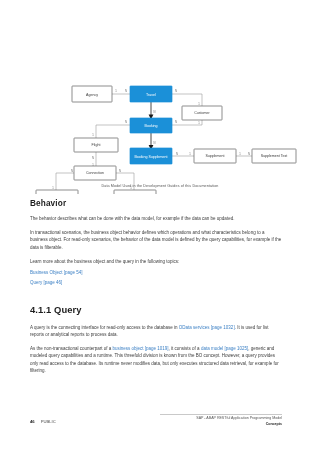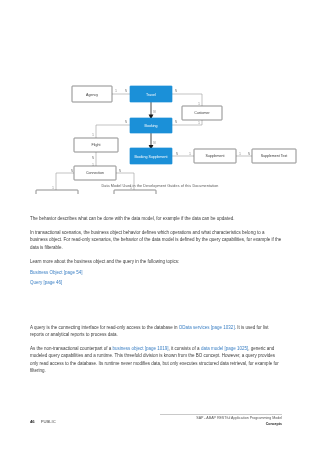--- a/index.html
+++ b/index.html
@@ -253,30 +253,32 @@
 
       <g>
         <rect class="node-rect-white" x="114" y="156" width="42" height="13" rx="0.5"></rect>
         <text class="node-label" x="135" y="162.8">Airport</text>
       </g>
     </svg>
   </div>
 
   <div class="caption">Data Model Used in the Development Guides of this Documentation</div>
 
+  <div class="body-col h2" style="top:199px;">Behavior</div>
 
   <div class="body-col para" style="top:215px;">The behavior describes what can be done with the data model, for example if the data can be updated.</div>
 
   <div class="body-col para" style="top:229px;">In transactional scenarios, the business object behavior defines which operations and what characteristics belong to a business object. For read-only scenarios, the behavior of the data model is defined by the query capabilities, for example if the data is filterable.</div>
 
   <div class="body-col para" style="top:258px;">Learn more about the business object and the query in the following topics:</div>
 
   <a class="body-col link-block" style="top:269px;" href="#">Business Object [page 54]</a>
   <a class="body-col link-block" style="top:279px;" href="#">Query [page 46]</a>
 
+  <div class="body-col h3" style="top:304px;">4.1.1  Query</div>
 
   <div class="body-col para" style="top:324px;">
     <span>A query is the connecting interface for read-only access to the database in </span><a class="link" href="#">OData services [page 1032]</a><span>. It is used for list reports or analytical reports to process data.</span>
   </div>
 
   <div class="body-col para" style="top:345px;">
     <span>As the non-transactional counterpart of a </span><a class="link" href="#">business object [page 1019]</a><span>, it consists of a </span><a class="link" href="#">data model [page 1025]</a><span>, generic and modeled query capabilities and a runtime. This threefold division is known from the BO concept. However, a query provides only read access to the database. Its runtime never modifies data, but only executes structured data retrieval, for example for filtering.</span>
   </div>
 
   <div class="footer">

